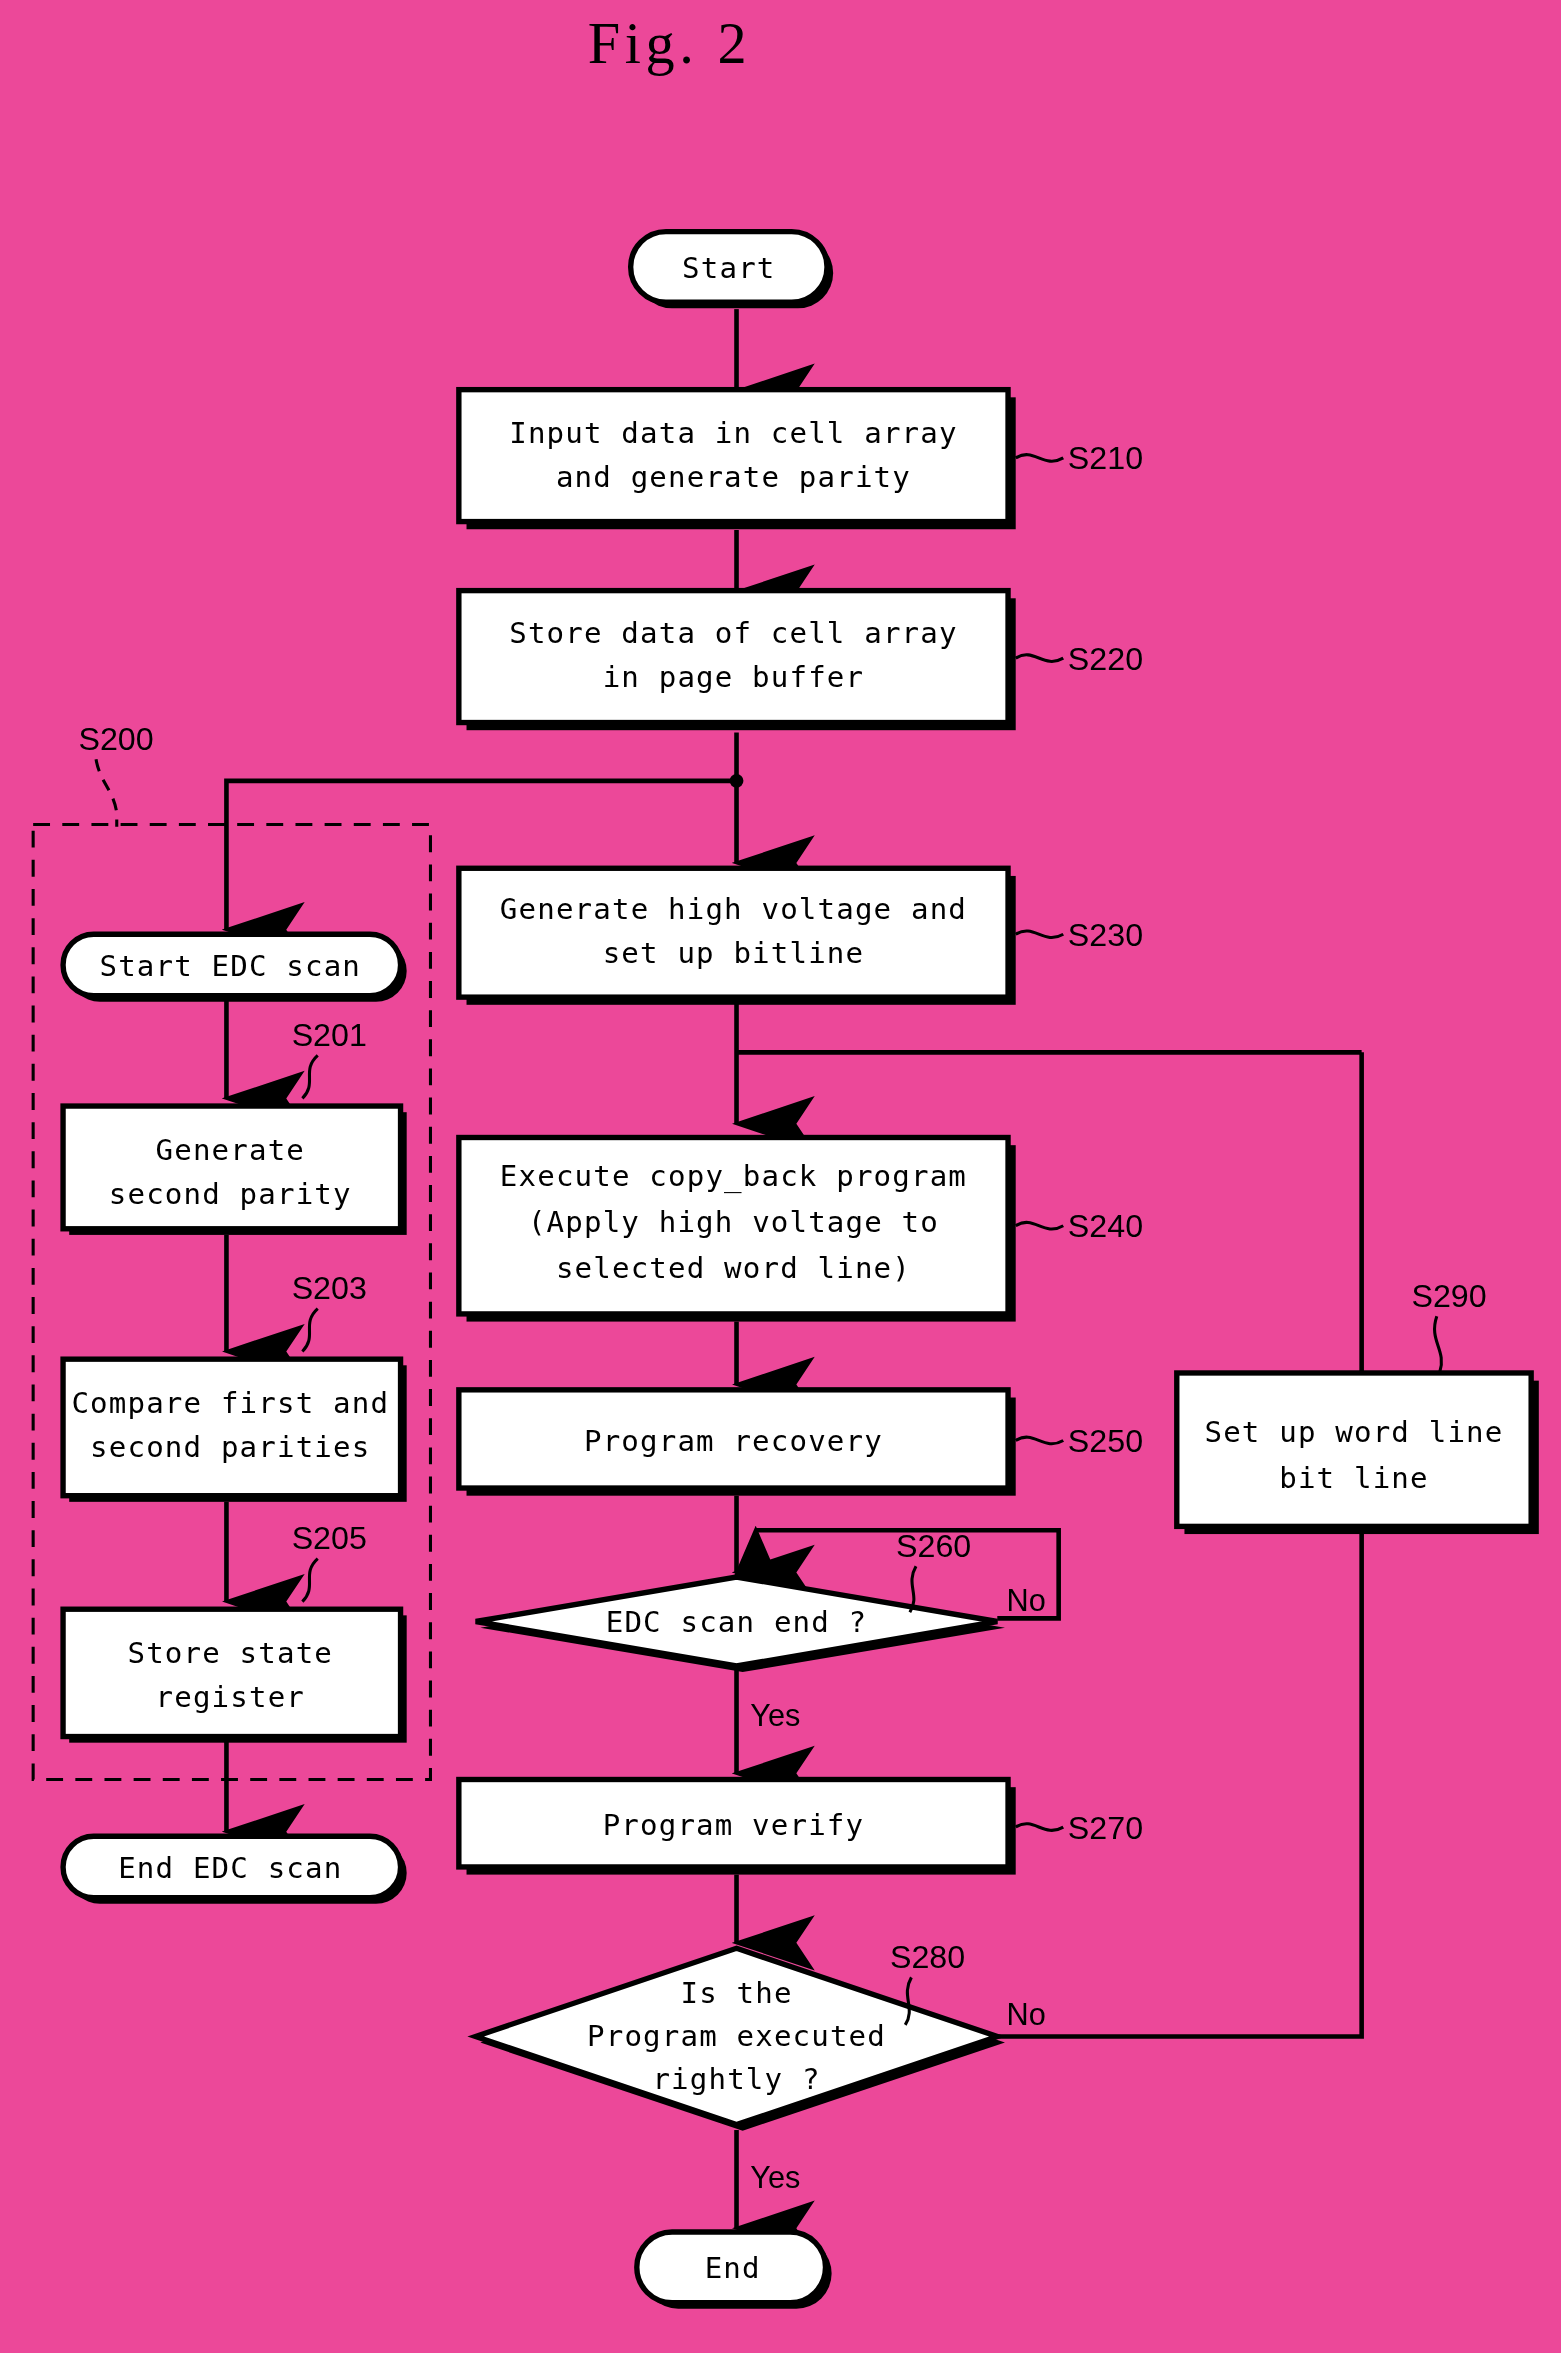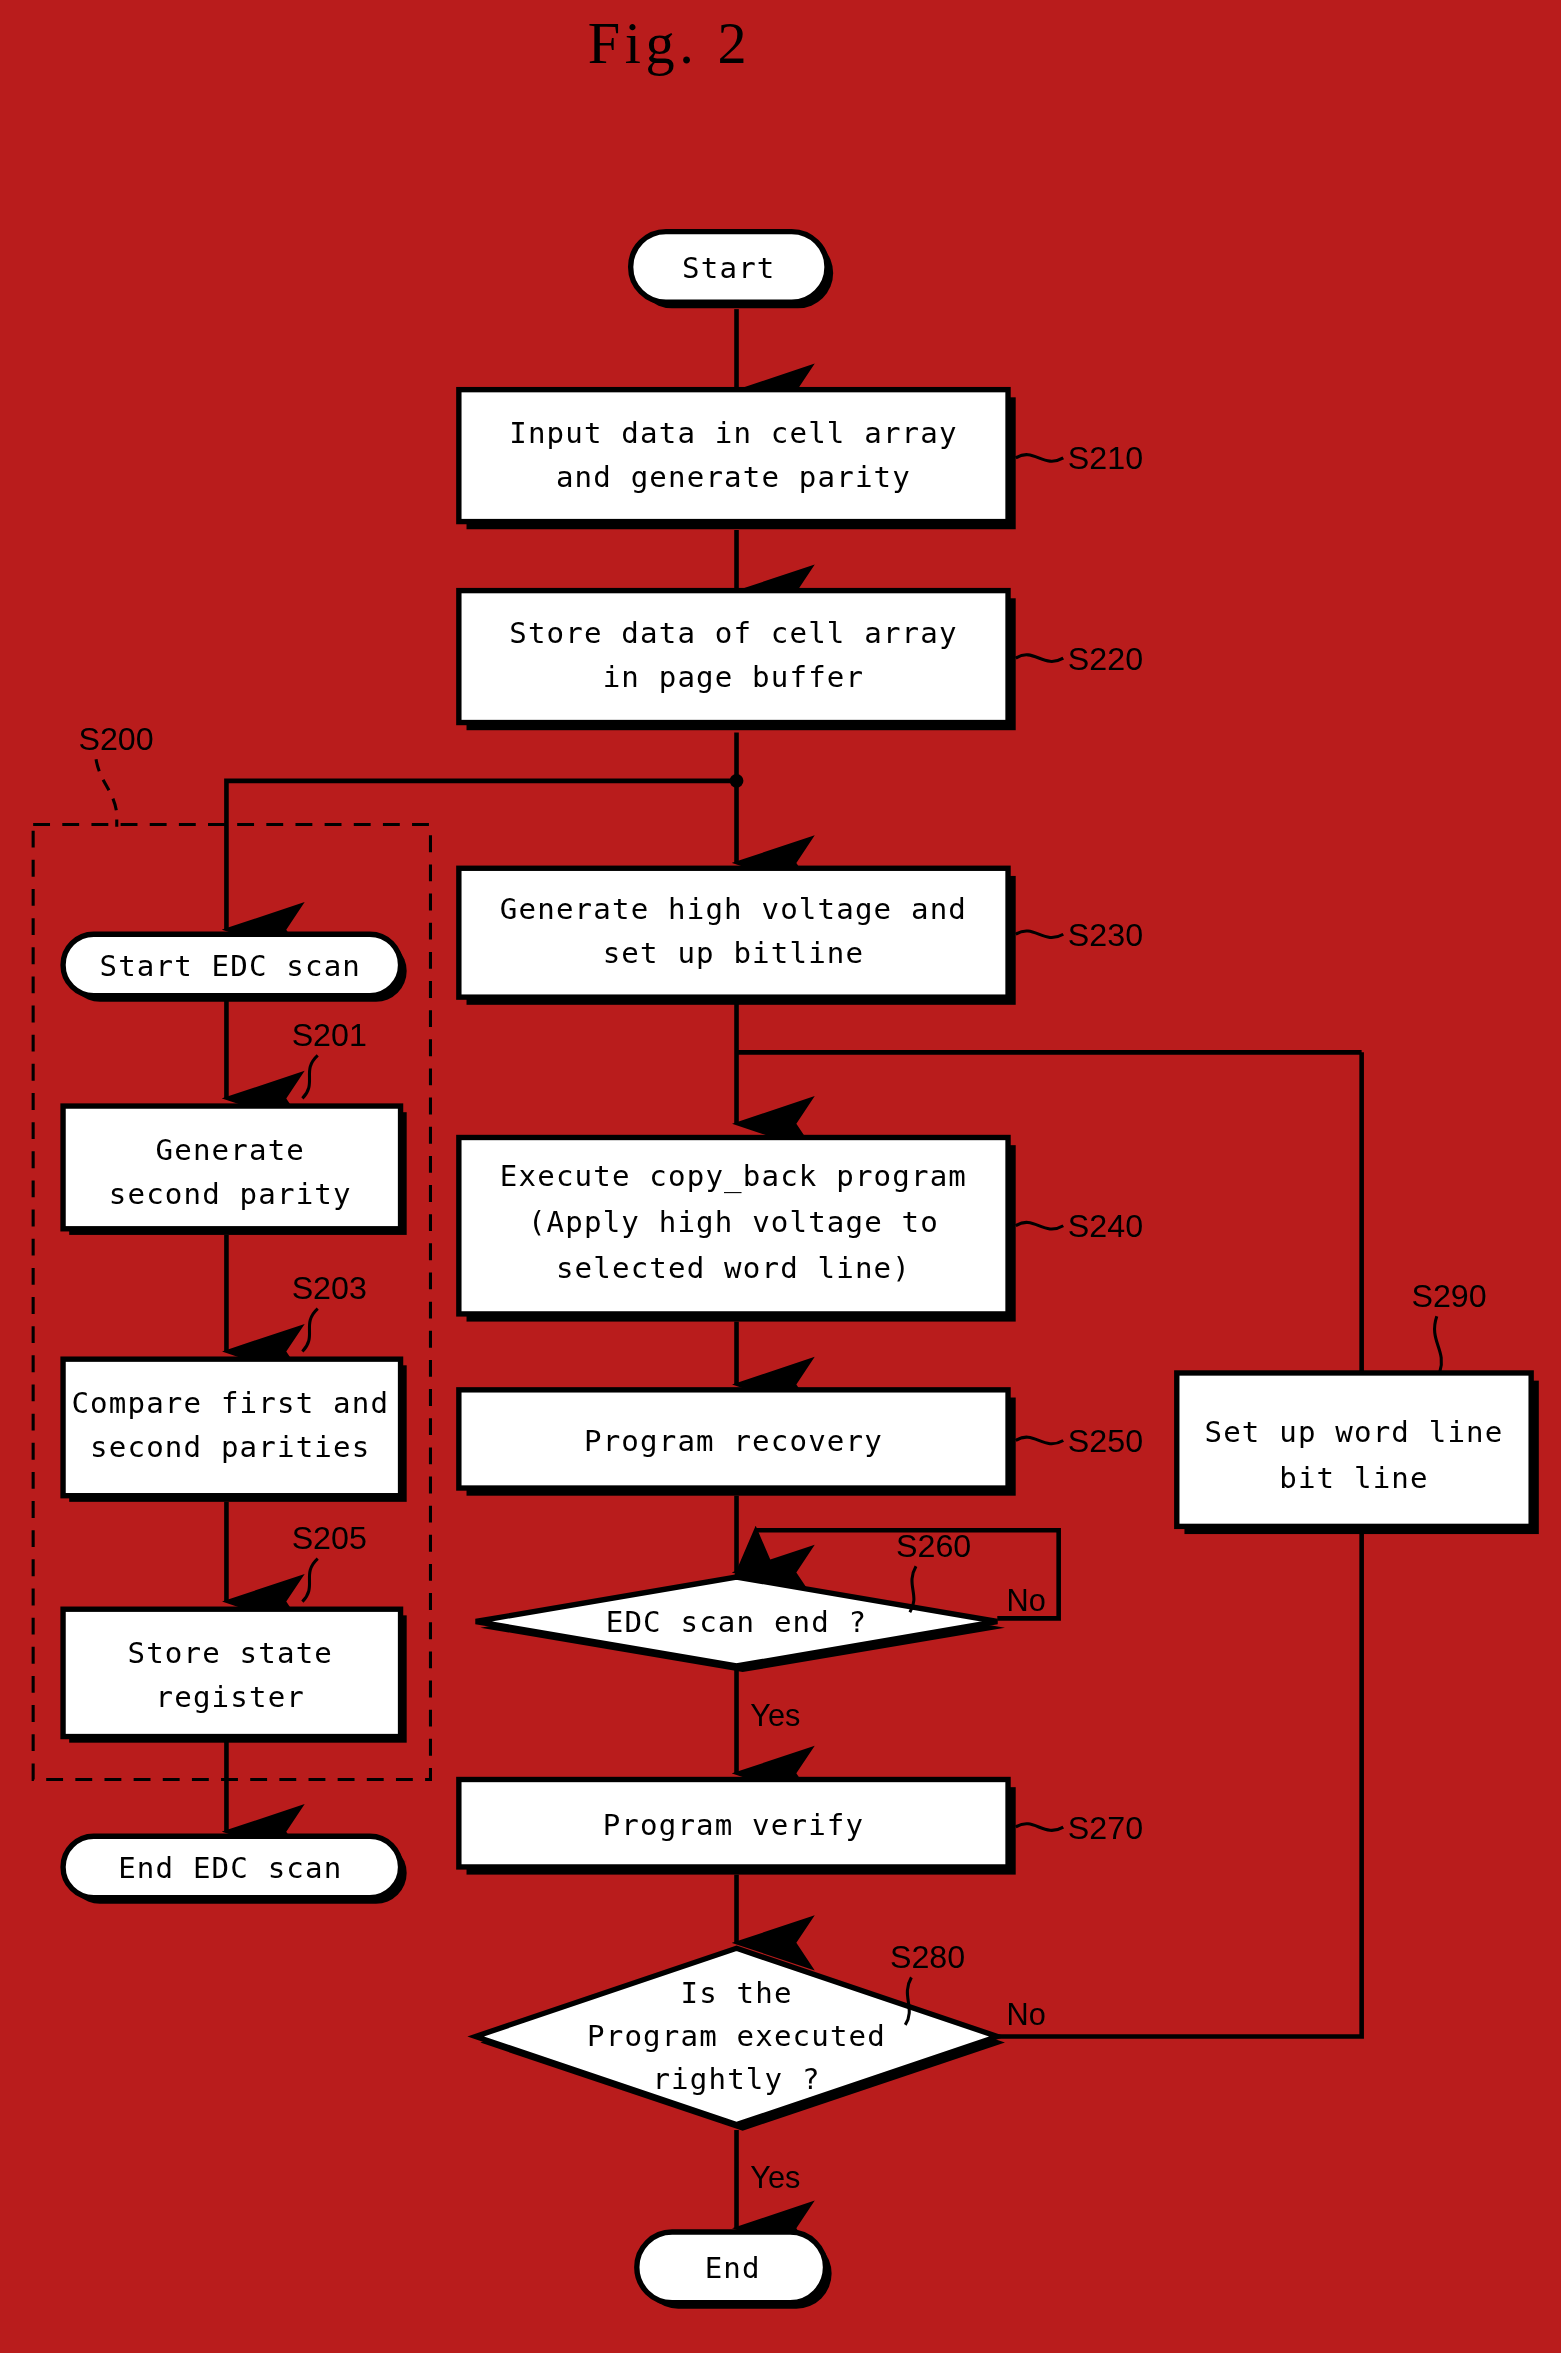--- a/index.html
+++ b/index.html
@@ -11,21 +11,21 @@
   body {
     width: 1562px;
     height: 2354px;
     font-family: "Liberation Sans", sans-serif;
     overflow: hidden;
   }
   #figure-root {
     position: relative;
     width: 1562px;
     height: 2354px;
-    background: #b91c1c;
+    background: #ec4899;
   }
   svg#flow {
     position: absolute;
     left: 0;
     top: 0;
     width: 1562px;
     height: 2354px;
     display: block;
   }
   .fig-title {

